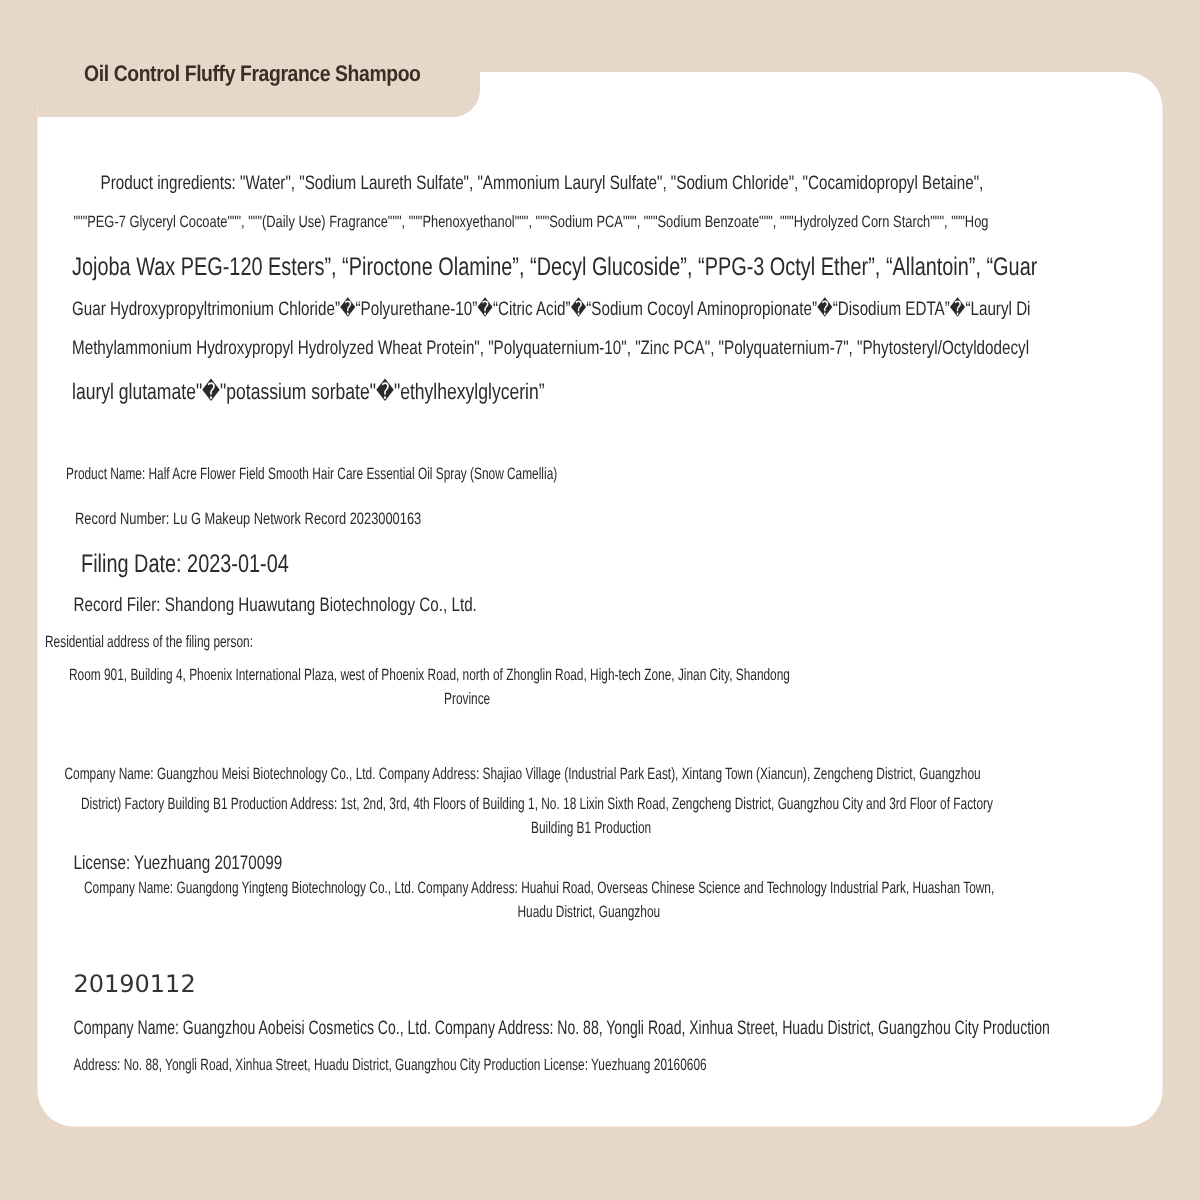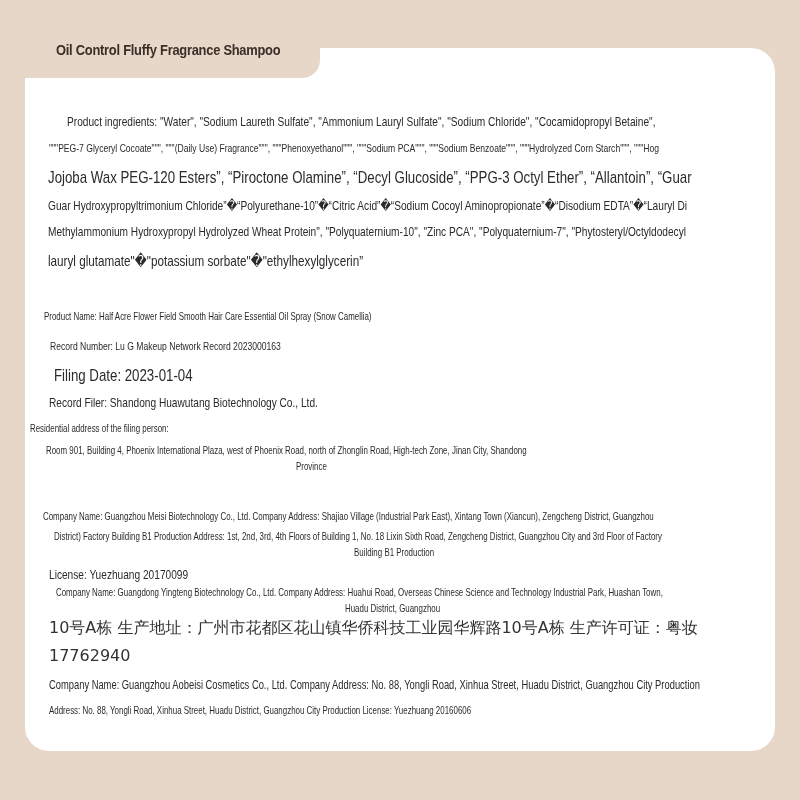--- a/index.html
+++ b/index.html
@@ -66,17 +66,16 @@
   <div class="line cond2 small" style="left:5px; top:374px;">Residential address of the filing person:</div>
   <div class="line cond2 small" style="left:21px; top:396px;">Room 901, Building 4, Phoenix International Plaza, west of Phoenix Road, north of Zhonglin Road, High-tech Zone, Jinan City, Shandong</div>
   <div class="line cond2 small" style="left:271px; top:412px;">Province</div>
 
   <div class="line cond2 small" style="left:18px; top:462px;">Company Name: Guangzhou Meisi Biotechnology Co., Ltd. Company Address: Shajiao Village (Industrial Park East), Xintang Town (Xiancun), Zengcheng District, Guangzhou</div>
   <div class="line cond2 small" style="left:29px; top:482px;">District) Factory Building B1 Production Address: 1st, 2nd, 3rd, 4th Floors of Building 1, No. 18 Lixin Sixth Road, Zengcheng District, Guangzhou City and 3rd Floor of Factory</div>
   <div class="line cond2 small" style="left:329px; top:498px;">Building B1 Production</div>
   <div class="line cond medium" style="left:24px; top:519px;">License: Yuezhuang 20170099</div>
   <div class="line cond2 small" style="left:31px; top:538px;">Company Name: Guangdong Yingteng Biotechnology Co., Ltd. Company Address: Huahui Road, Overseas Chinese Science and Technology Industrial Park, Huashan Town,</div>
   <div class="line cond2 small" style="left:320px; top:554px;">Huadu District, Guangzhou</div>
-  <div class="line cjk" style="left:24px; top:570px;">10号A栋 生产地址：广州市花都区花山镇华侨科技工业园华辉路10号A栋 生产许可证：粤妆</div>
-  <div class="line cjk" style="left:24px; top:598px;">17762940</div>
+  <div class="line cjk" style="left:24px; top:598px;">20190112</div>
   <div class="line cond2 medium" style="left:24px; top:629px;">Company Name: Guangzhou Aobeisi Cosmetics Co., Ltd. Company Address: No. 88, Yongli Road, Xinhua Street, Huadu District, Guangzhou City Production</div>
   <div class="line cond2 small" style="left:24px; top:656px;">Address: No. 88, Yongli Road, Xinhua Street, Huadu District, Guangzhou City Production License: Yuezhuang 20160606</div>
 </div>
 
 </body></html>

